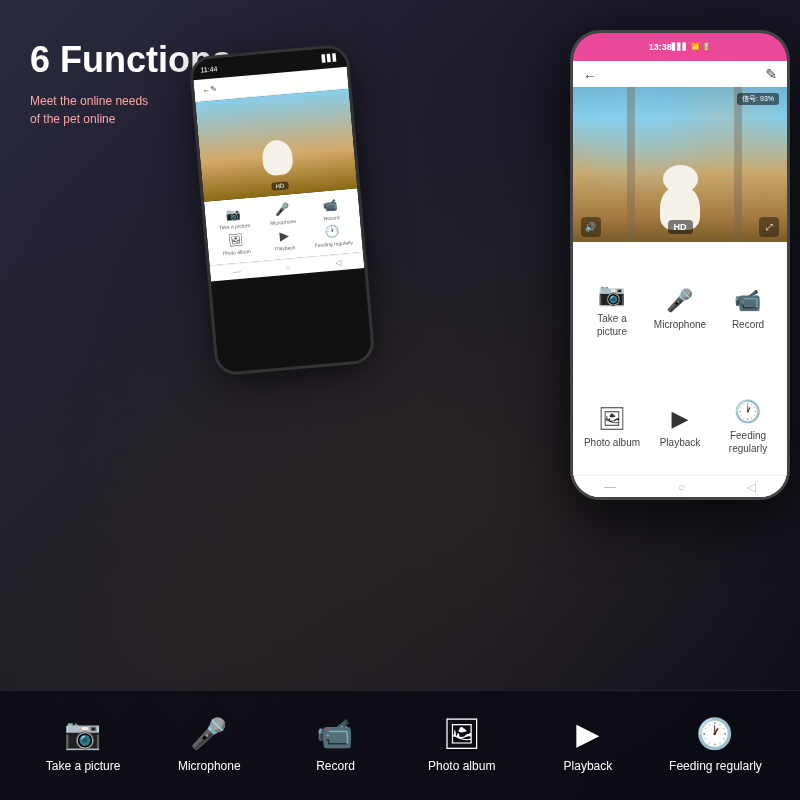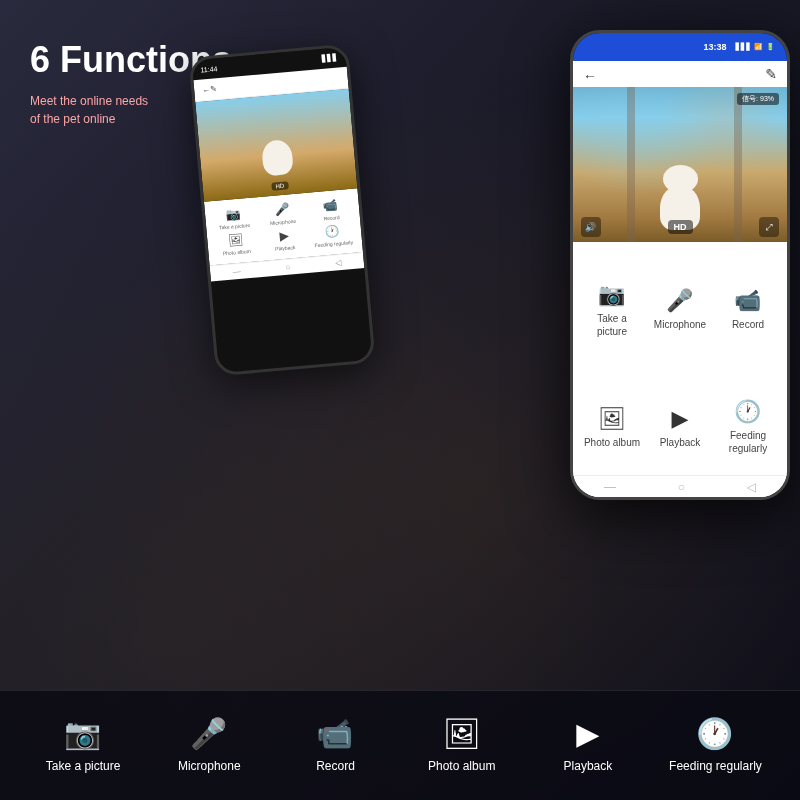--- a/index.html
+++ b/index.html
@@ -200,27 +200,26 @@
       height: 470px;
       background: #111;
       border-radius: 30px;
       border: 3px solid #444;
       overflow: hidden;
       box-shadow: 0 15px 60px rgba(0,0,0,0.8);
       z-index: 6;
     }
 
     .phone-large-notch {
-      background: #1d4ed8;
+      background: #ec4899;
       height: 28px;
       display: flex;
       align-items: center;
-      justify-content: flex-end;
+      justify-content: center;
       padding: 4px 12px;
-      gap: 9px;
     }
 
     .notch-time {
       color: #fff;
       font-size: 9px;
       font-weight: 600;
     }
 
     .notch-icons {
       display: flex;

